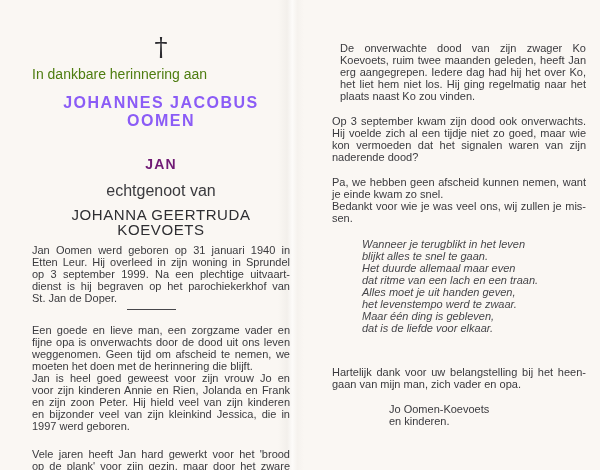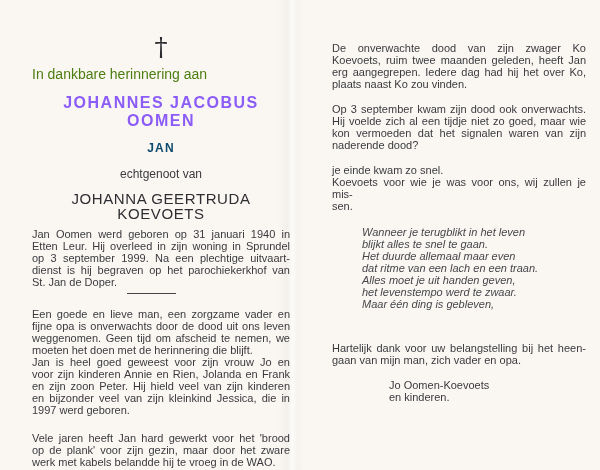--- a/index.html
+++ b/index.html
@@ -28,43 +28,43 @@
     font-family:"DejaVu Serif","Liberation Serif",serif;
     font-size:26px; line-height:26px; color:#2c2c30; font-weight:400;
   }
   .memorial { margin-top:7px; text-align:left; font-size:14px; line-height:15px; color:#4d7c0f; }
   .name {
     margin:12px 0 0 0; text-align:center;
     font-size:16px; line-height:18px; font-weight:bold;
     letter-spacing:1.5px; color:#8b5cf6;
   }
   .nickname {
-    margin-top:10px; text-align:center;
-    font-size:12px; line-height:17px; font-weight:bold;
-    letter-spacing:1.2px; color:#0c4a6e;
+    margin-top:26px; text-align:center;
+    font-size:14px; line-height:17px; font-weight:bold;
+    letter-spacing:1.2px; color:#701a75;
   }
-  .spouse-label { margin-top:10px; text-align:center; font-size:12px; line-height:15px; }
+  .spouse-label { margin-top:10px; text-align:center; font-size:16px; line-height:15px; }
   .spouse-name  { margin-top:9px;  text-align:center; font-size:15px; line-height:15px;
                   letter-spacing:0.6px; color:#2e2e32; }
 
   .para { font-size:11px; }
   .para .line { line-height:12px; white-space:nowrap; }
   .justified .line { white-space:normal; }
   .justified .line.just { text-align:justify; text-align-last:justify; }
 
   .p-birth { margin-top:7px; }
   .divider {
     margin:5px 0 0 95px; width:49px; height:0;
     border-top:1.2px solid #47474b;
   }
   .p-tribute { margin-top:14px; }
   .p-family  { margin-top:0; }
   .p-work    { margin-top:16px; }
 
-  .p-zwager    { margin-top:42px; }
+  .p-zwager    { margin-top:42px;margin-left:8px; }
   .p-death     { margin-top:13px; }
   .p-pa        { margin-top:13px; }
   .p-thanks    { margin-top:0; }
   .poem        { margin-top:14px; padding-left:30px; font-style:italic; color:#46464a; }
   .poem .line  { line-height:12px; }
   .p-gratitude { margin-top:32px; }
   .signoff     { margin-top:13px; padding-left:57px; }
 </style>
 </head>
 <body>
@@ -108,43 +108,46 @@
         <div class="line just">op de plank' voor zijn gezin, maar door het zware</div>
         <div class="line">werk met kabels belandde hij te vroeg in de WAO.</div>
       </div>
   </section>
 
   <section class="page right">
     <div class="para justified p-zwager">
         <div class="line just">De onverwachte dood van zijn zwager Ko</div>
         <div class="line just">Koevoets, ruim twee maanden geleden, heeft Jan</div>
         <div class="line just">erg aangegrepen. Iedere dag had hij het over Ko,</div>
+        <div class="line just">het liet hem niet los. Hij ging regelmatig naar het</div>
         <div class="line">plaats naast Ko zou vinden.</div>
       </div>
     <div class="para justified p-death">
         <div class="line just">Op 3 september kwam zijn dood ook onverwachts.</div>
         <div class="line just">Hij voelde zich al een tijdje niet zo goed, maar wie</div>
         <div class="line just">kon vermoeden dat het signalen waren van zijn</div>
         <div class="line">naderende dood?</div>
       </div>
     <div class="para justified p-pa">
+        <div class="line just">Pa, we hebben geen afscheid kunnen nemen, want</div>
         <div class="line">je einde kwam zo snel.</div>
       </div>
     <div class="para justified p-thanks">
-        <div class="line just">Koevoets voor wie je was voor ons, wij zullen je mis-</div>
+        <div class="line just">Bedankt voor wie je was veel ons, wij zullen je mis-</div>
         <div class="line">sen.</div>
       </div>
     <div class="para poem">
         <div class="line just">Wanneer je terugblikt in het leven</div>
         <div class="line just">blijkt alles te snel te gaan.</div>
         <div class="line just">Het duurde allemaal maar even</div>
         <div class="line just">dat ritme van een lach en een traan.</div>
         <div class="line just">Alles moet je uit handen geven,</div>
         <div class="line just">het levenstempo werd te zwaar.</div>
         <div class="line just">Maar één ding is gebleven,</div>
+        <div class="line">dat is de liefde voor elkaar.</div>
       </div>
     <div class="para justified p-gratitude">
         <div class="line just">Hartelijk dank voor uw belangstelling bij het heen-</div>
         <div class="line">gaan van mijn man, zich vader en opa.</div>
       </div>
     <div class="para signoff">
         <div class="line just">Jo Oomen-Koevoets</div>
         <div class="line">en kinderen.</div>
       </div>
   </section>

